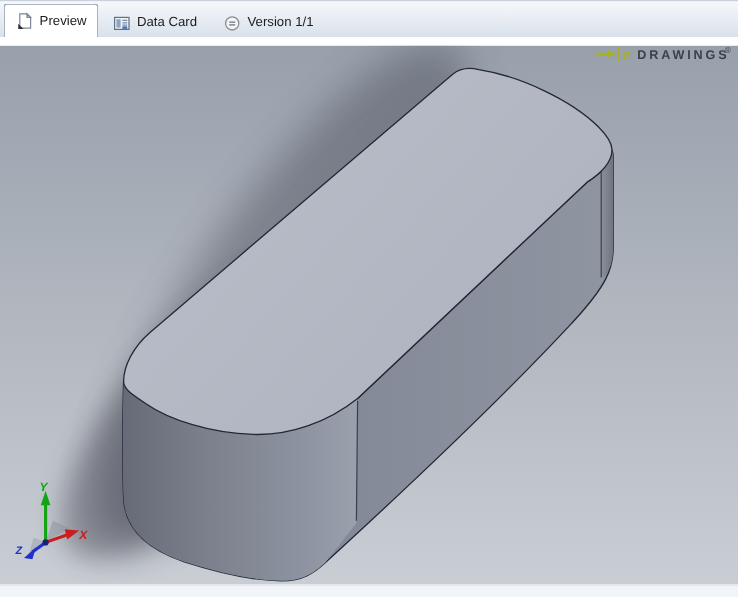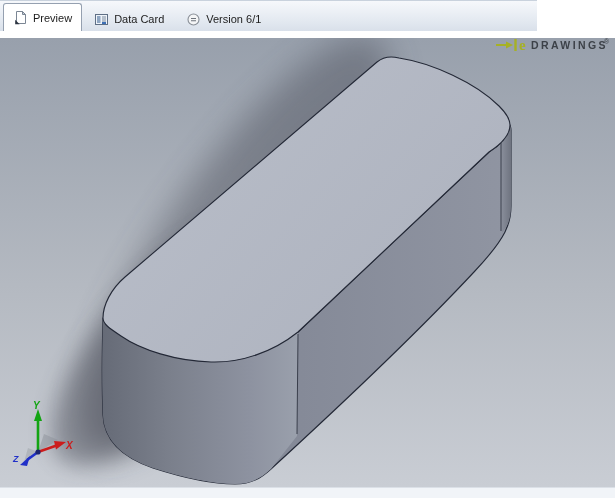--- a/index.html
+++ b/index.html
@@ -3,21 +3,21 @@
 <meta charset="utf-8">
 <style>
   html,body{margin:0;padding:0;background:#ffffff;}
   #app{
     position:relative;width:615px;height:498px;overflow:hidden;
     font-family:"Liberation Sans",sans-serif;background:#ffffff;
     -webkit-font-smoothing:antialiased;
   }
   
   #tabbar{
-    position:absolute;top:0;left:0;width:537px;height:31px;
+    position:absolute;top:0;left:0;width:615px;height:31px;
     background:linear-gradient(#f6f8fb,#e2e8f0 70%,#d9e0ea);
     border-top:1px solid #c9d2dd;
     box-sizing:border-box;
     display:flex;align-items:flex-end;
     padding-left:3px;
   }
   #tabstrip-gap{position:absolute;top:31px;left:0;width:615px;height:7px;background:#ffffff;}
   .tab{
     display:flex;align-items:center;gap:5px;
     height:24px;padding:0 9px;margin-right:2px;
@@ -70,21 +70,21 @@
       <span>Data Card</span>
     </div>
 
     <div class="tab">
       <span class="icon">
         <svg width="15" height="15" viewBox="0 0 15 15">
           <circle cx="7.5" cy="7.5" r="5.5" fill="#f4f5f6" stroke="#898f97" stroke-width="1.1"></circle>
           <path d="M5 6.5 h5 M5 8.7 h5" stroke="#6d737b" stroke-width="1.1"></path>
         </svg>
       </span>
-      <span>Version 6/1</span>
+      <span>Version 1/1</span>
     </div>
 
 
 
 
   </div>
   <div id="tabstrip-gap"></div>
 
   <div id="viewport">
     <svg width="615" height="449" viewBox="0 38 615 449">

